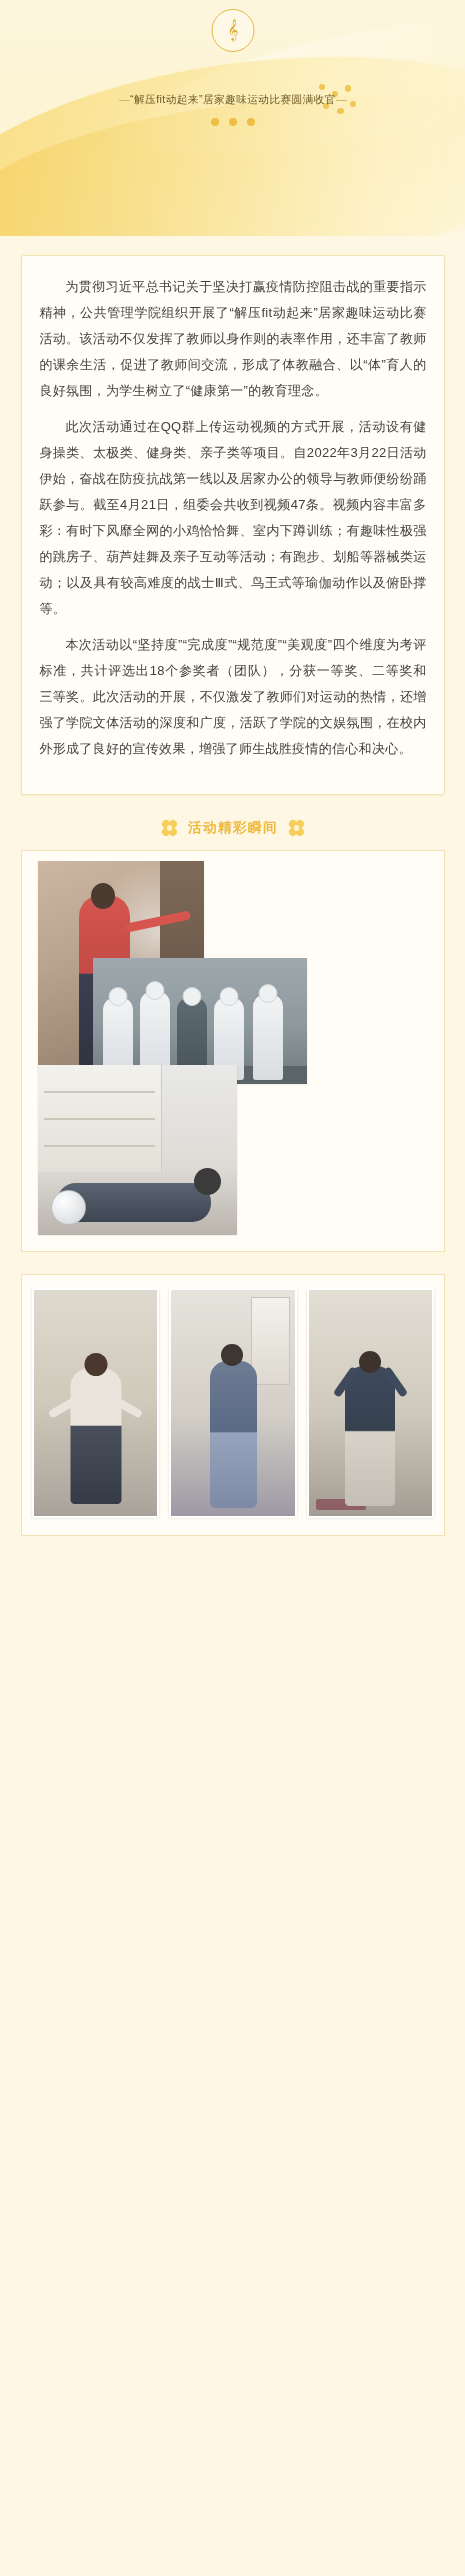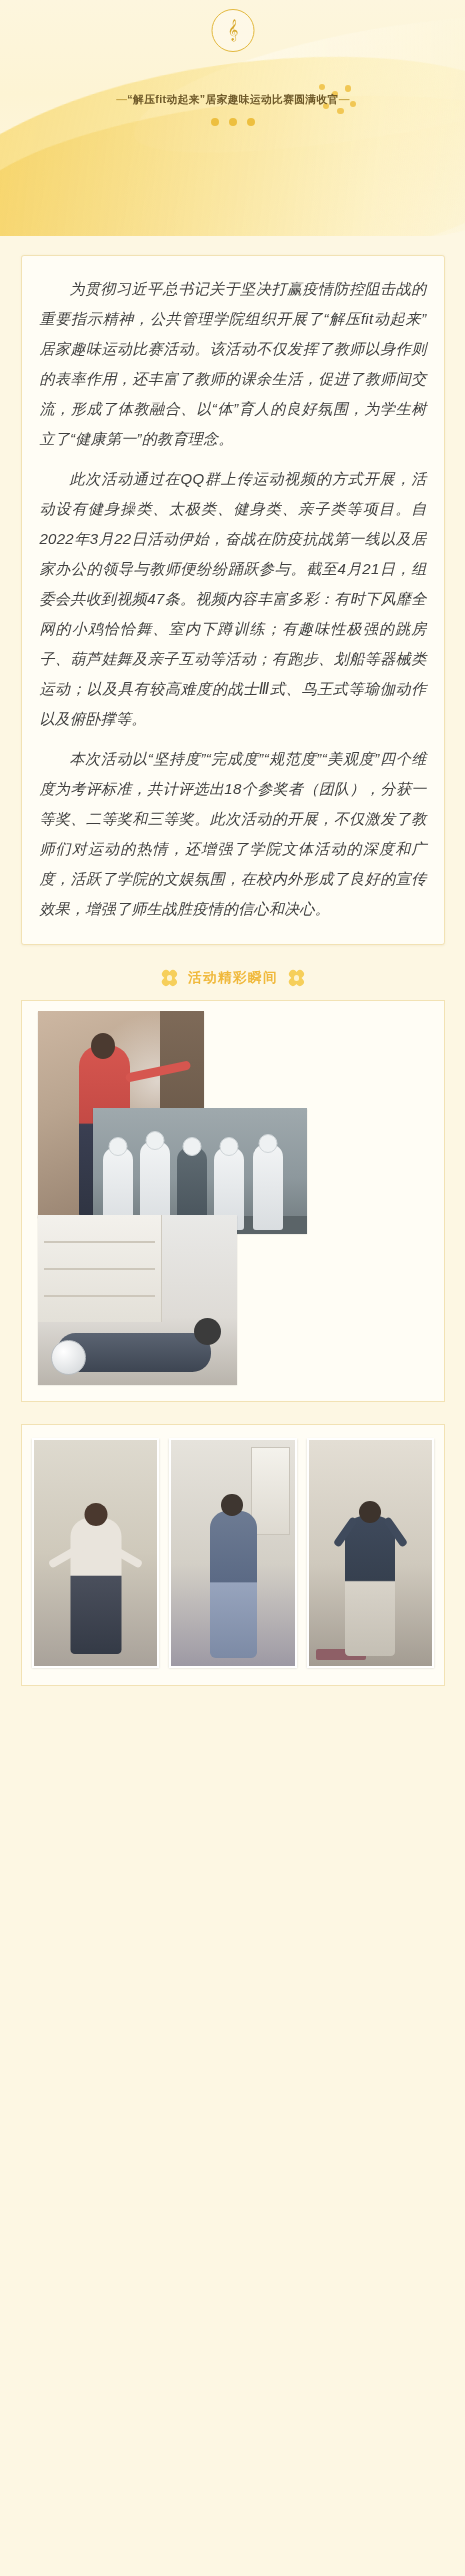--- a/index.html
+++ b/index.html
@@ -113,21 +113,20 @@
     font-size: 14.3px;
     vertical-align: middle;
     margin: 0 4.3px;
     text-shadow: none;
   }
   .sub-title {
     margin: 10px auto 0;
     font-size: 10.7px;
     color: #6f5a2a;
     letter-spacing: 0.4px;
-    font-weight: bold;
   }
   .sub-title .dash { color: #c9a84c; }
   .three-dots {
     margin: 11.4px auto 0;
     display: flex;
     gap: 10px;
     justify-content: center;
   }
   .three-dots span {
     width: 7.9px; height: 7.9px; border-radius: 50%;
@@ -138,29 +137,28 @@
   .card {
     margin: 18.6px 21.4px 0;
     background: #fffdf5;
     border: 0.7px solid #f2e2b4;
     border-radius: 2.9px;
     padding: 18.6px 17px 20px;
     box-shadow: 0 0.7px 2.1px rgba(180,150,70,.10);
   }
   .card p {
     margin: 0 0 10px;
-    font-size: 15px;
+    font-size: 13px;
     line-height: 2.0;
     color: #3f3f3f;
     text-align: justify;
     text-indent: 2em;
     letter-spacing: 0.3px;
-    font-style: italic;
-  }
-  .card p:last-child { margin-bottom: 0; }
+  }
+  .card p:last-child { margin-bottom: 12px; }
 
   
   .section-heading {
     margin: 24px 7px 13px;
     display: flex;
     align-items: center;
     justify-content: center;
     gap: 10px;
   }
   .section-heading .txt {

